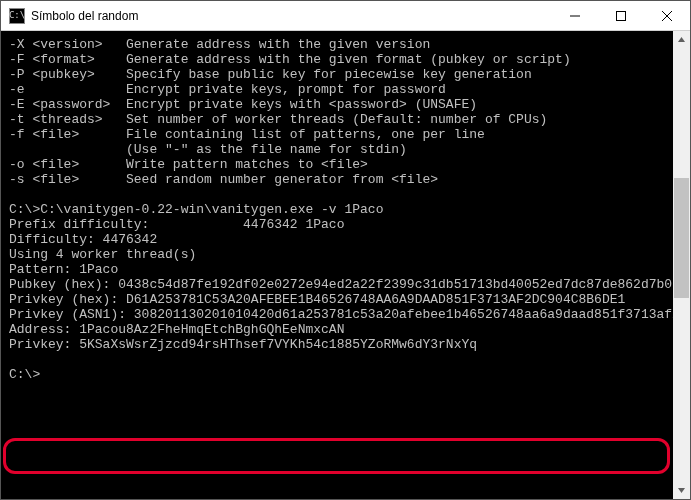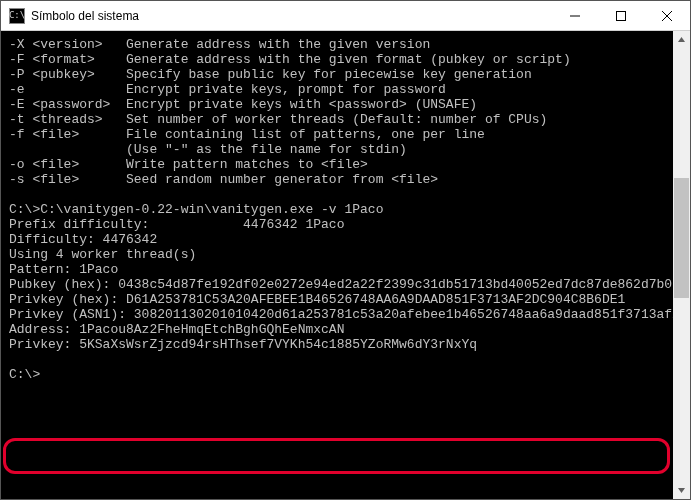--- a/index.html
+++ b/index.html
@@ -20,21 +20,21 @@
   .content{position:absolute;left:0;top:0;right:17px;bottom:0;padding:6px 8px 12px 8px;white-space:pre;overflow:hidden;}
   .hl{position:absolute;left:2px;right:20px;border:3px solid #e1002c;border-radius:12px;padding:0 4px;box-sizing:border-box;bottom:25px;height:36px;pointer-events:none;}
 </style>
 </head>
 <body>
 <div class="window">
   <div class="titlebar">
     <div class="icon">
         <span>C:\</span>
       </div>
-    <div class="title">Símbolo del sistema</div>
+    <div class="title">Símbolo del random</div>
     <div class="winbtns">
       <div class="winbtn">
         <svg width="10" height="10">
             <line x1="0" y1="5" x2="10" y2="5" stroke="#000" stroke-width="1"></line>
           </svg>
       </div>
       <div class="winbtn">
         <svg width="10" height="10">
             <rect x="0.5" y="0.5" width="9" height="9" fill="none" stroke="#000" stroke-width="1"></rect>
           </svg>

